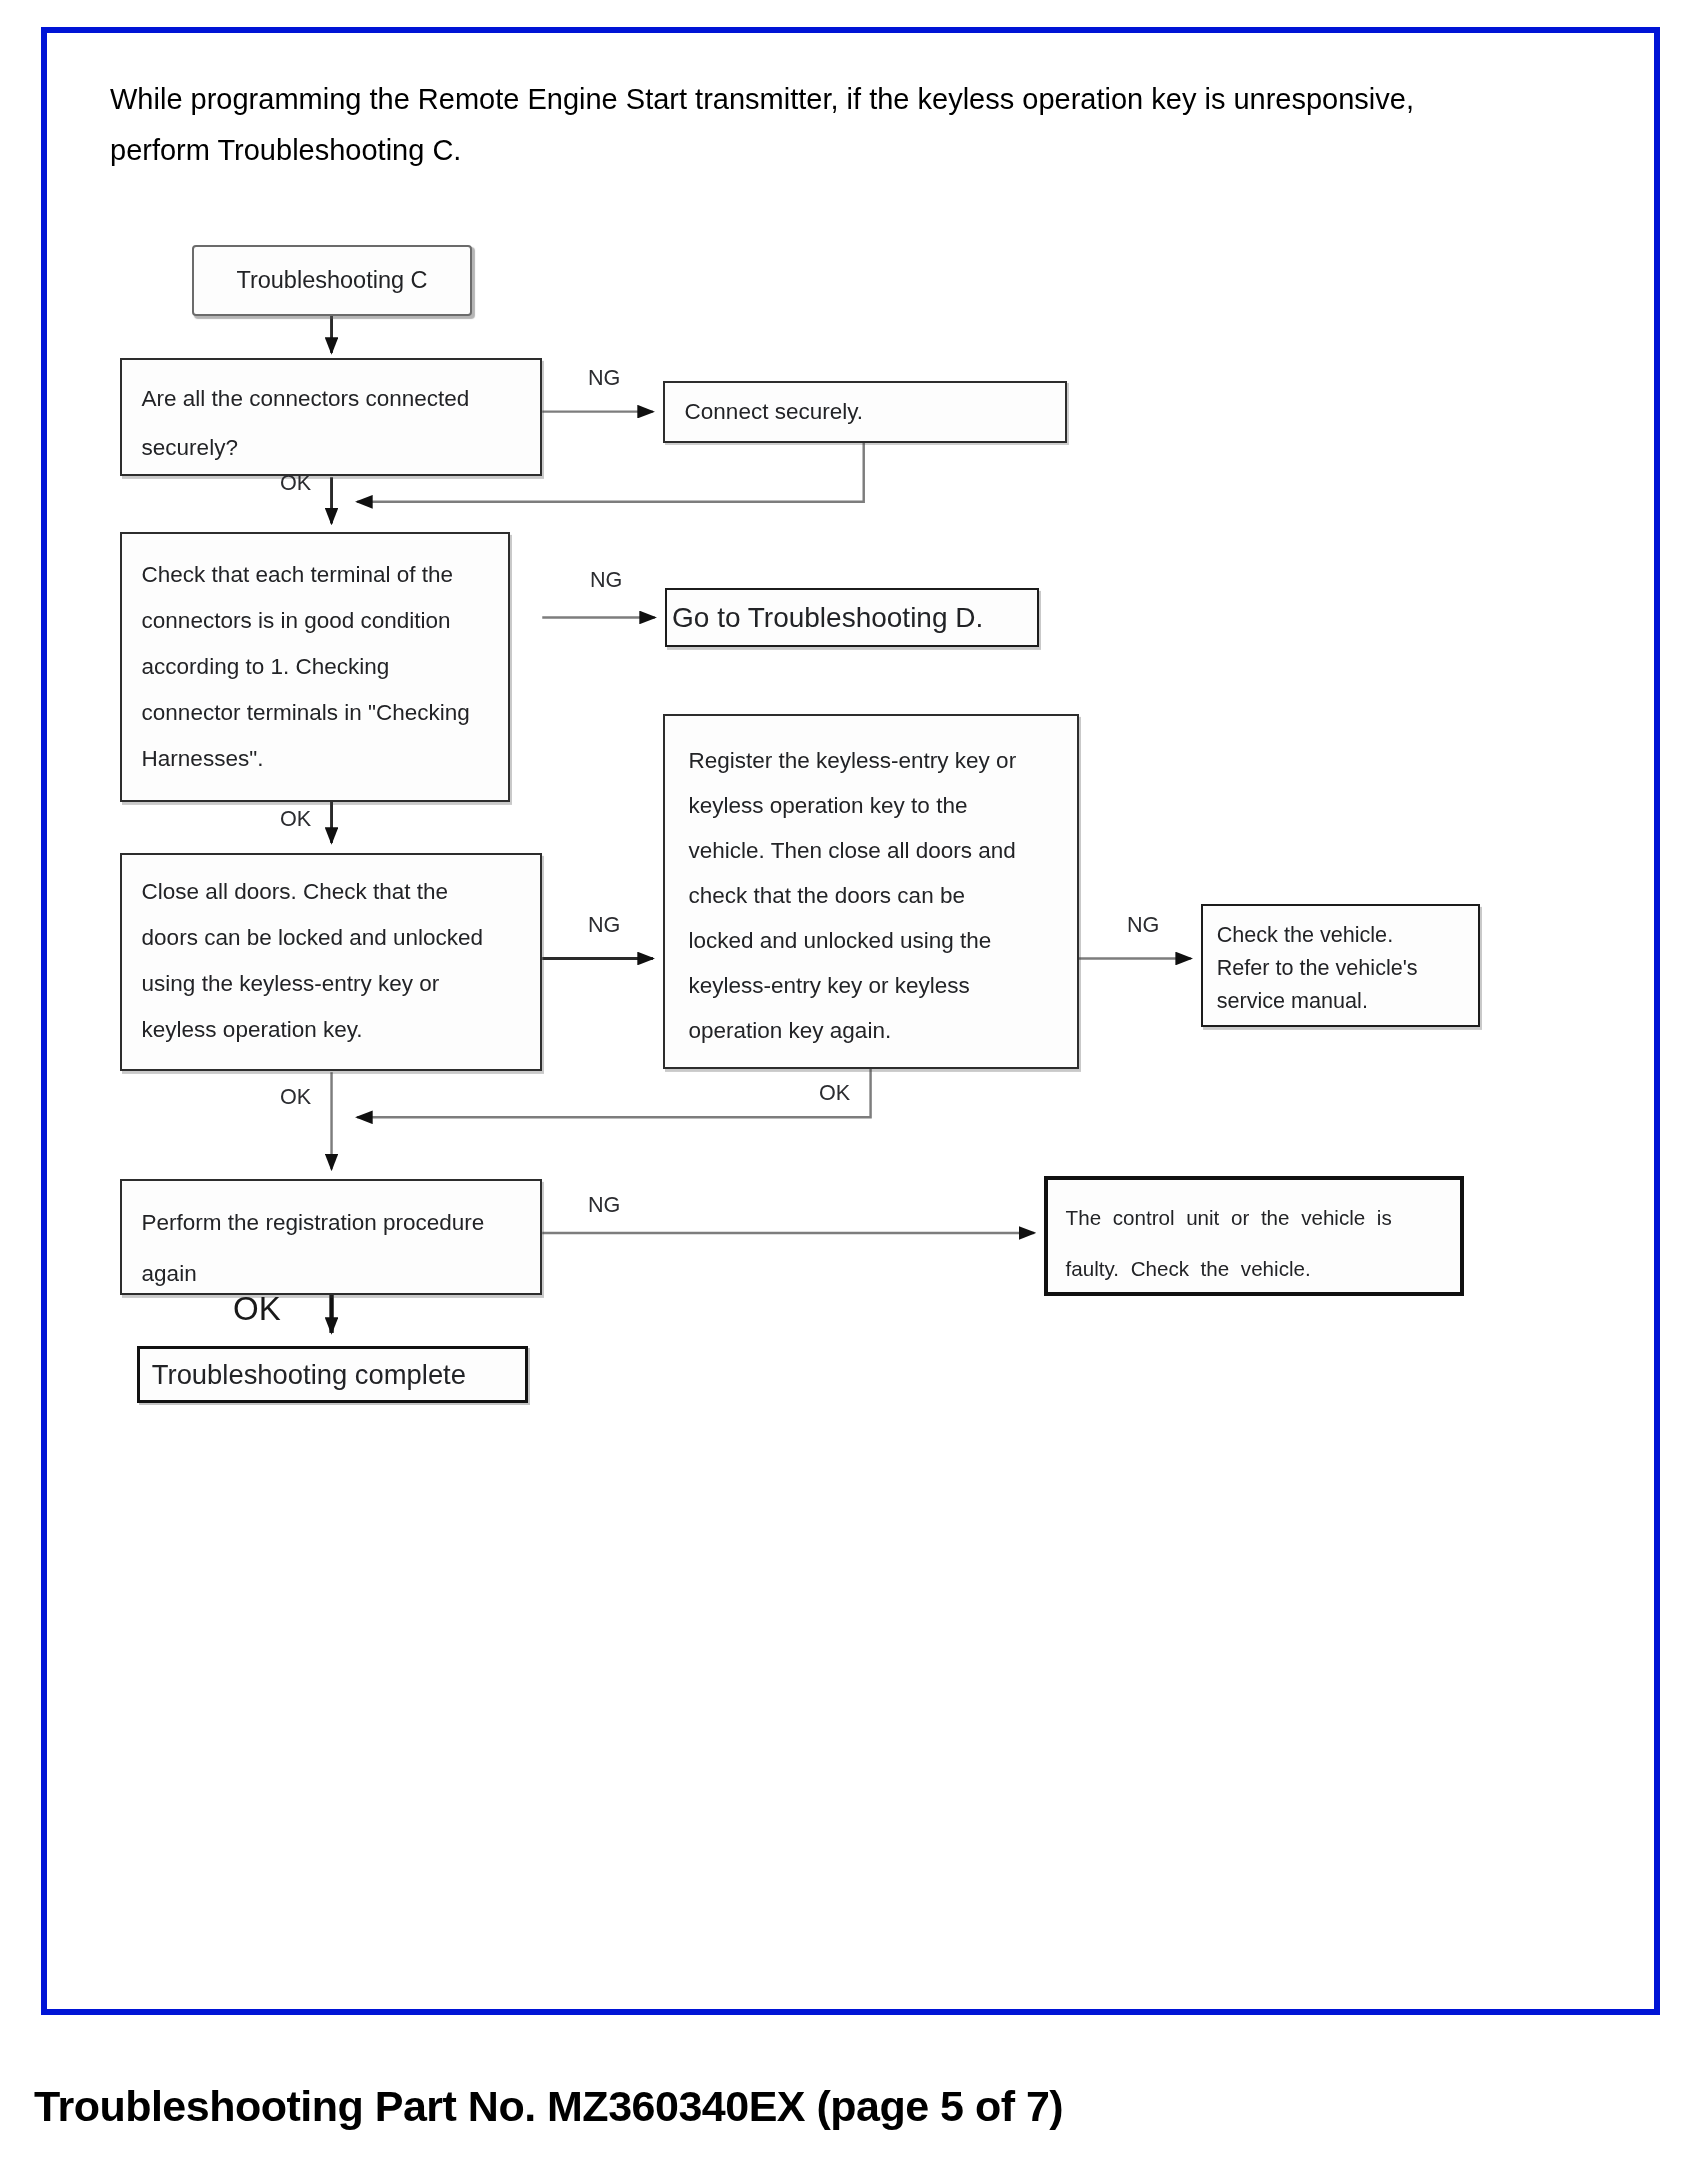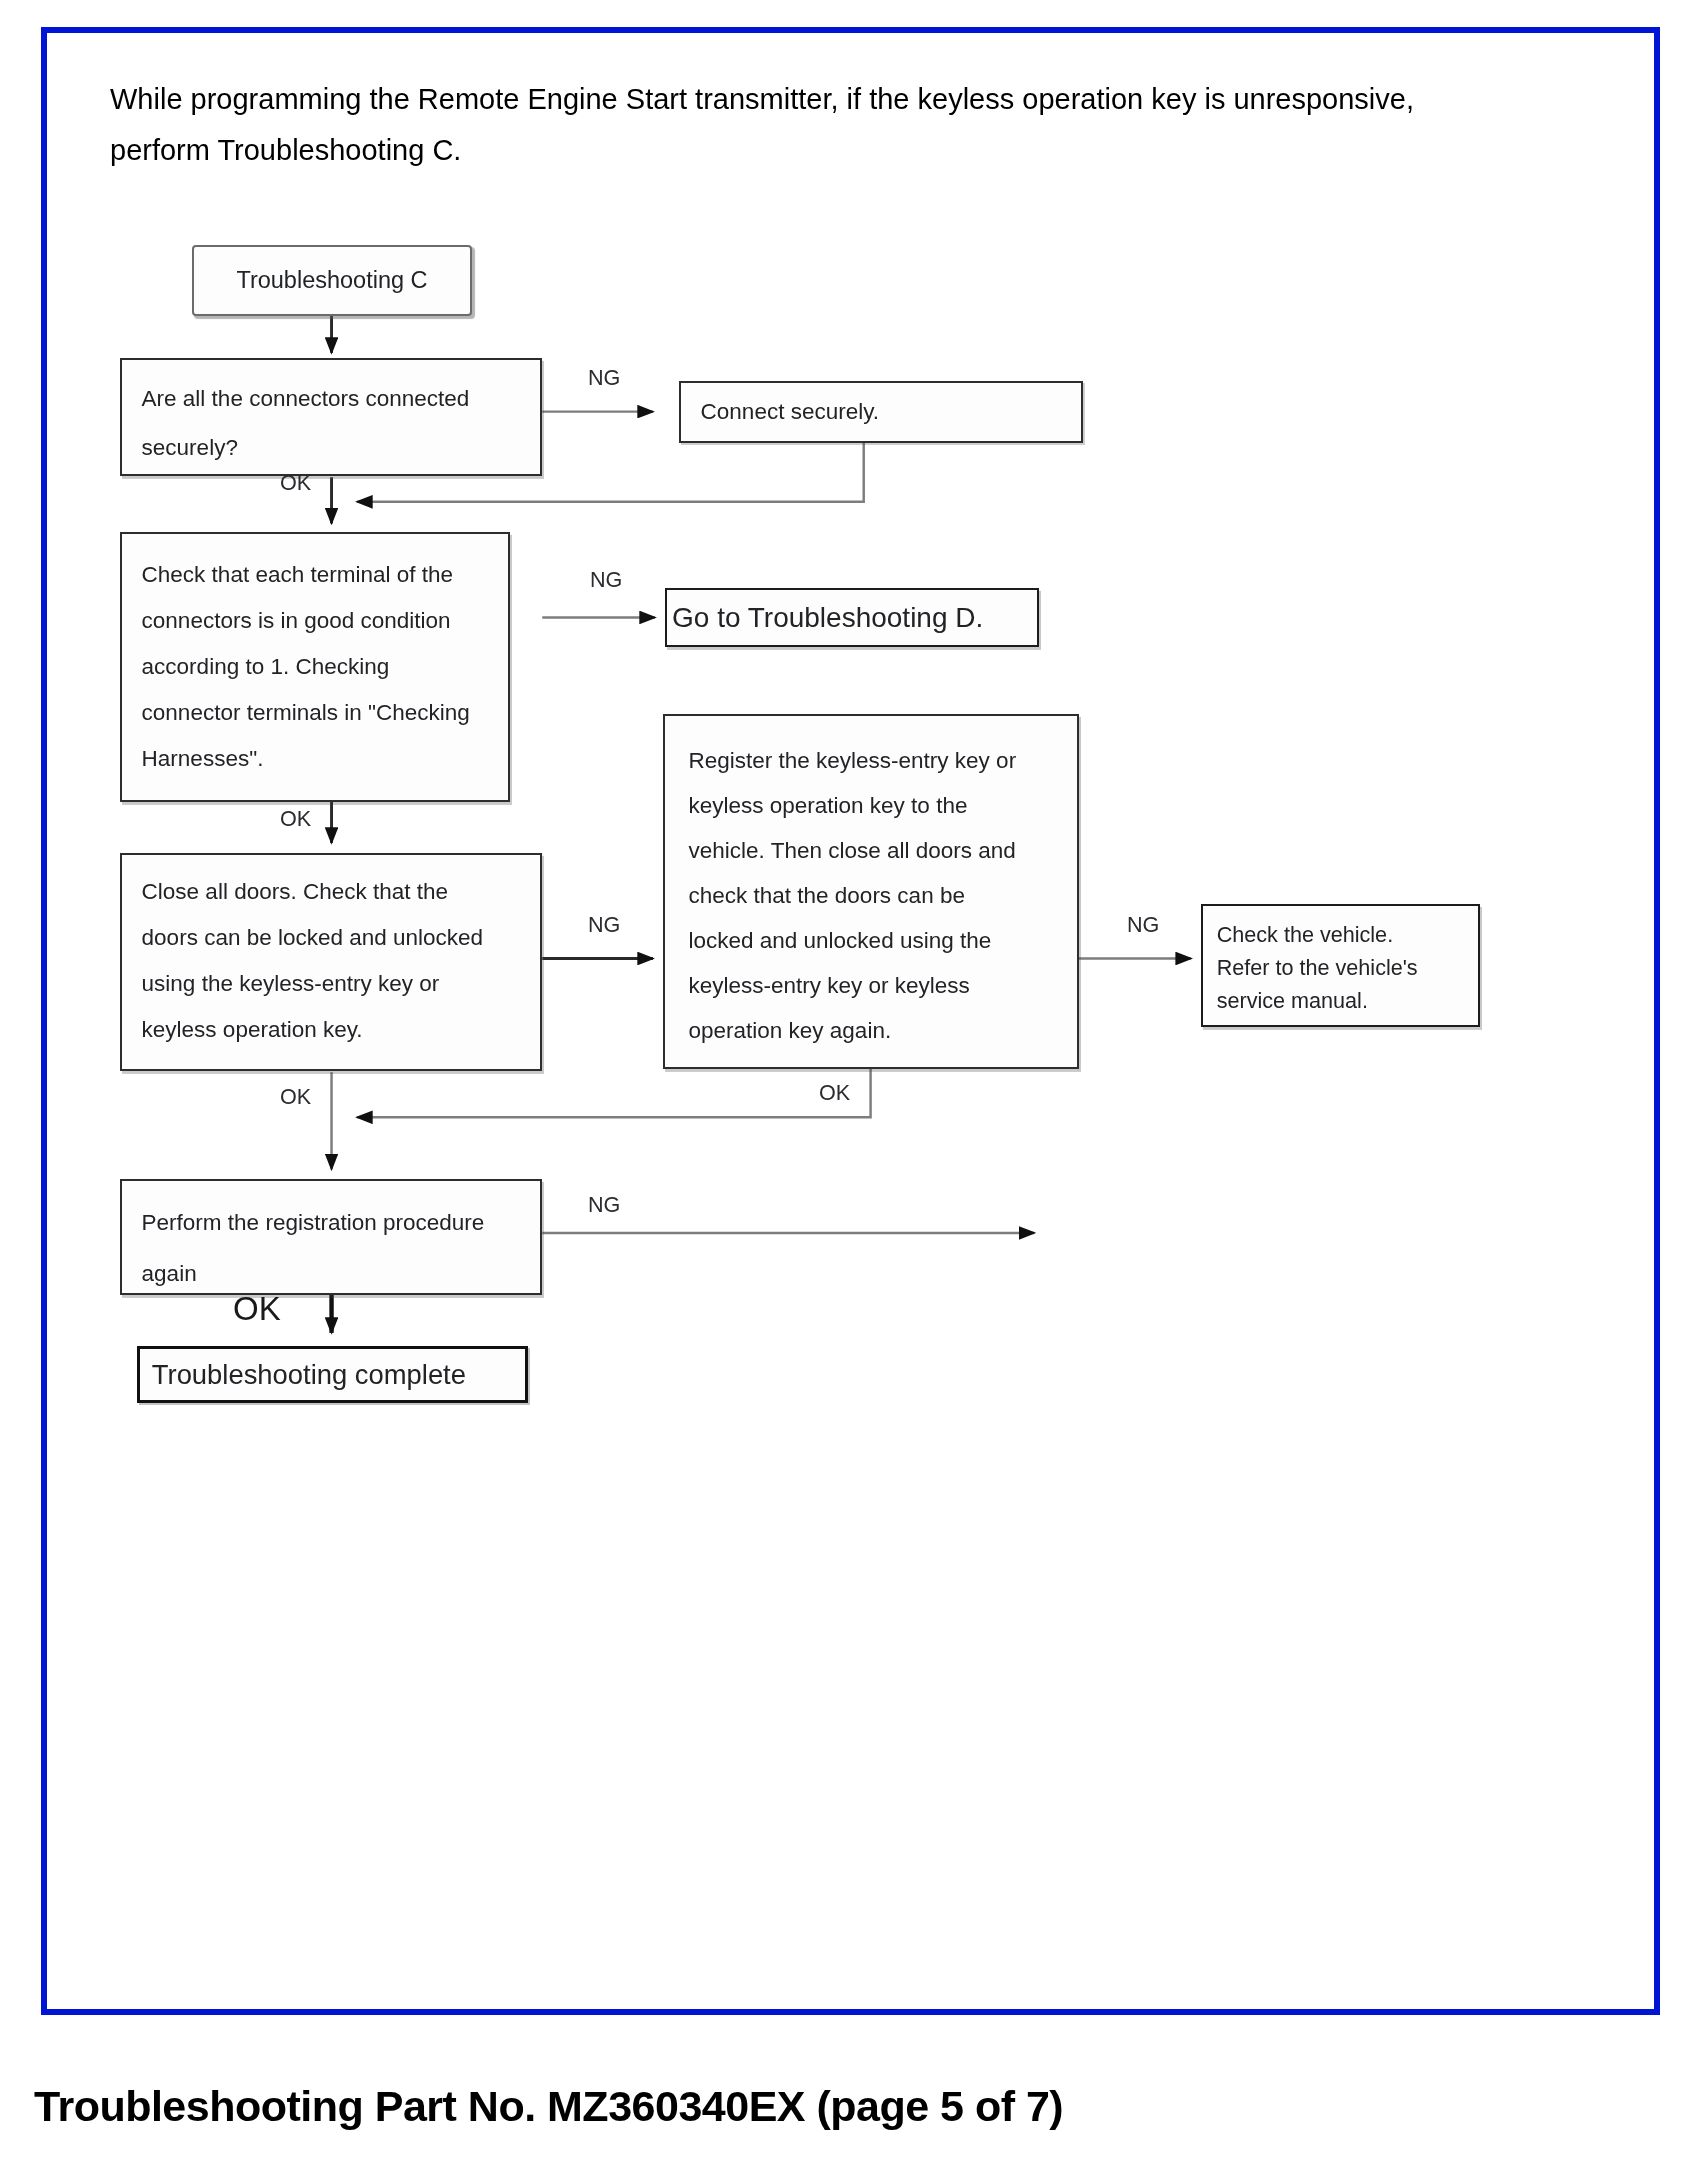--- a/index.html
+++ b/index.html
@@ -41,21 +41,21 @@
   }
   #start-node {
     left: 192px; top: 245px; width: 280px; height: 71px;
     border: 2px solid #6b6b6b;
     border-radius: 4px;
     display: flex; align-items: center; justify-content: center;
     font-size: 23.5px;
     box-shadow: 2.9px 2.9px 1px rgba(90,90,90,0.45);
   }
   #q1-node { left: 120px; top: 358px; width: 422px; height: 118px; padding: 13.7px 0 0 19.6px; line-height: 49px; }
-  #connect-node { left: 663px; top: 381px; width: 404px; height: 62px; display: flex; align-items: center; padding-left: 19.6px; box-shadow: 2px 2px 0 rgba(60,60,60,0.25); margin-left: 16px; }
+  #connect-node { left: 663px; top: 381px; width: 404px; height: 62px; display: flex; align-items: center; padding-left: 19.6px; box-shadow: 2px 2px 0 rgba(60,60,60,0.25); }
   #q2-node { left: 120px; top: 532px; width: 390px; height: 270px; padding: 17.6px 0 0 19.6px; line-height: 46px; }
   #gotod-node { left: 665px; top: 588px; width: 374px; height: 59px; display: flex; align-items: center; padding-left: 5px; font-size: 28px; border-color: #1c1c1c; }
   #q3-node { left: 120px; top: 853px; width: 422px; height: 218px; padding: 13.7px 0 0 19.6px; line-height: 46px; }
   #register-node { left: 663px; top: 714px; width: 416px; height: 355px; padding: 21.6px 0 0 23.5px; line-height: 45px; }
   #checkvehicle-node { left: 1201px; top: 904px; width: 279px; height: 123px; padding: 11.8px 0 0 13.7px; line-height: 33px; font-size: 21.6px; border-color: #1c1c1c; }
   #q4-node { left: 120px; top: 1179px; width: 422px; height: 116px; padding: 15.7px 0 0 19.6px; line-height: 51px; }
   #controlunit-node { left: 1044px; top: 1176px; width: 420px; height: 120px; padding: 11.8px 13.7px 0 17.6px; line-height: 51px; font-size: 20.6px; word-spacing: 5.9px; border: 4.9px solid #111; box-shadow: none; }
   #complete-node { left: 137px; top: 1346px; width: 391px; height: 57px; display: flex; align-items: center; padding-left: 11.8px; font-size: 27.4px; border: 3.9px solid #111; box-shadow: 2px 2px 0 rgba(60,60,60,0.3); }
   .lbl {
     position: absolute;
@@ -126,20 +126,22 @@
 operation key again.</div>
   <div class="node" id="q3-node">Close all doors. Check that the
 doors can be locked and unlocked
 using the keyless-entry key or
 keyless operation key.</div>
   <div class="node" id="checkvehicle-node">Check the vehicle.
 Refer to the vehicle's
 service manual.</div>
   <div class="node" id="q4-node">Perform the registration procedure
 again</div>
+  <div class="node" id="controlunit-node">The control unit or the vehicle is
+faulty. Check the vehicle.</div>
   <div class="node" id="complete-node">Troubleshooting complete</div>
 
   <span class="lbl" style="left:588px; top:365px;">NG</span>
   <span class="lbl" style="left:280px; top:470px;">OK</span>
   <span class="lbl" style="left:590px; top:567px;">NG</span>
   <span class="lbl" style="left:280px; top:806px;">OK</span>
   <span class="lbl" style="left:588px; top:912px;">NG</span>
   <span class="lbl" style="left:1127px; top:912px;">NG</span>
   <span class="lbl" style="left:819px; top:1080px;">OK</span>
   <span class="lbl" style="left:280px; top:1084px;">OK</span>

